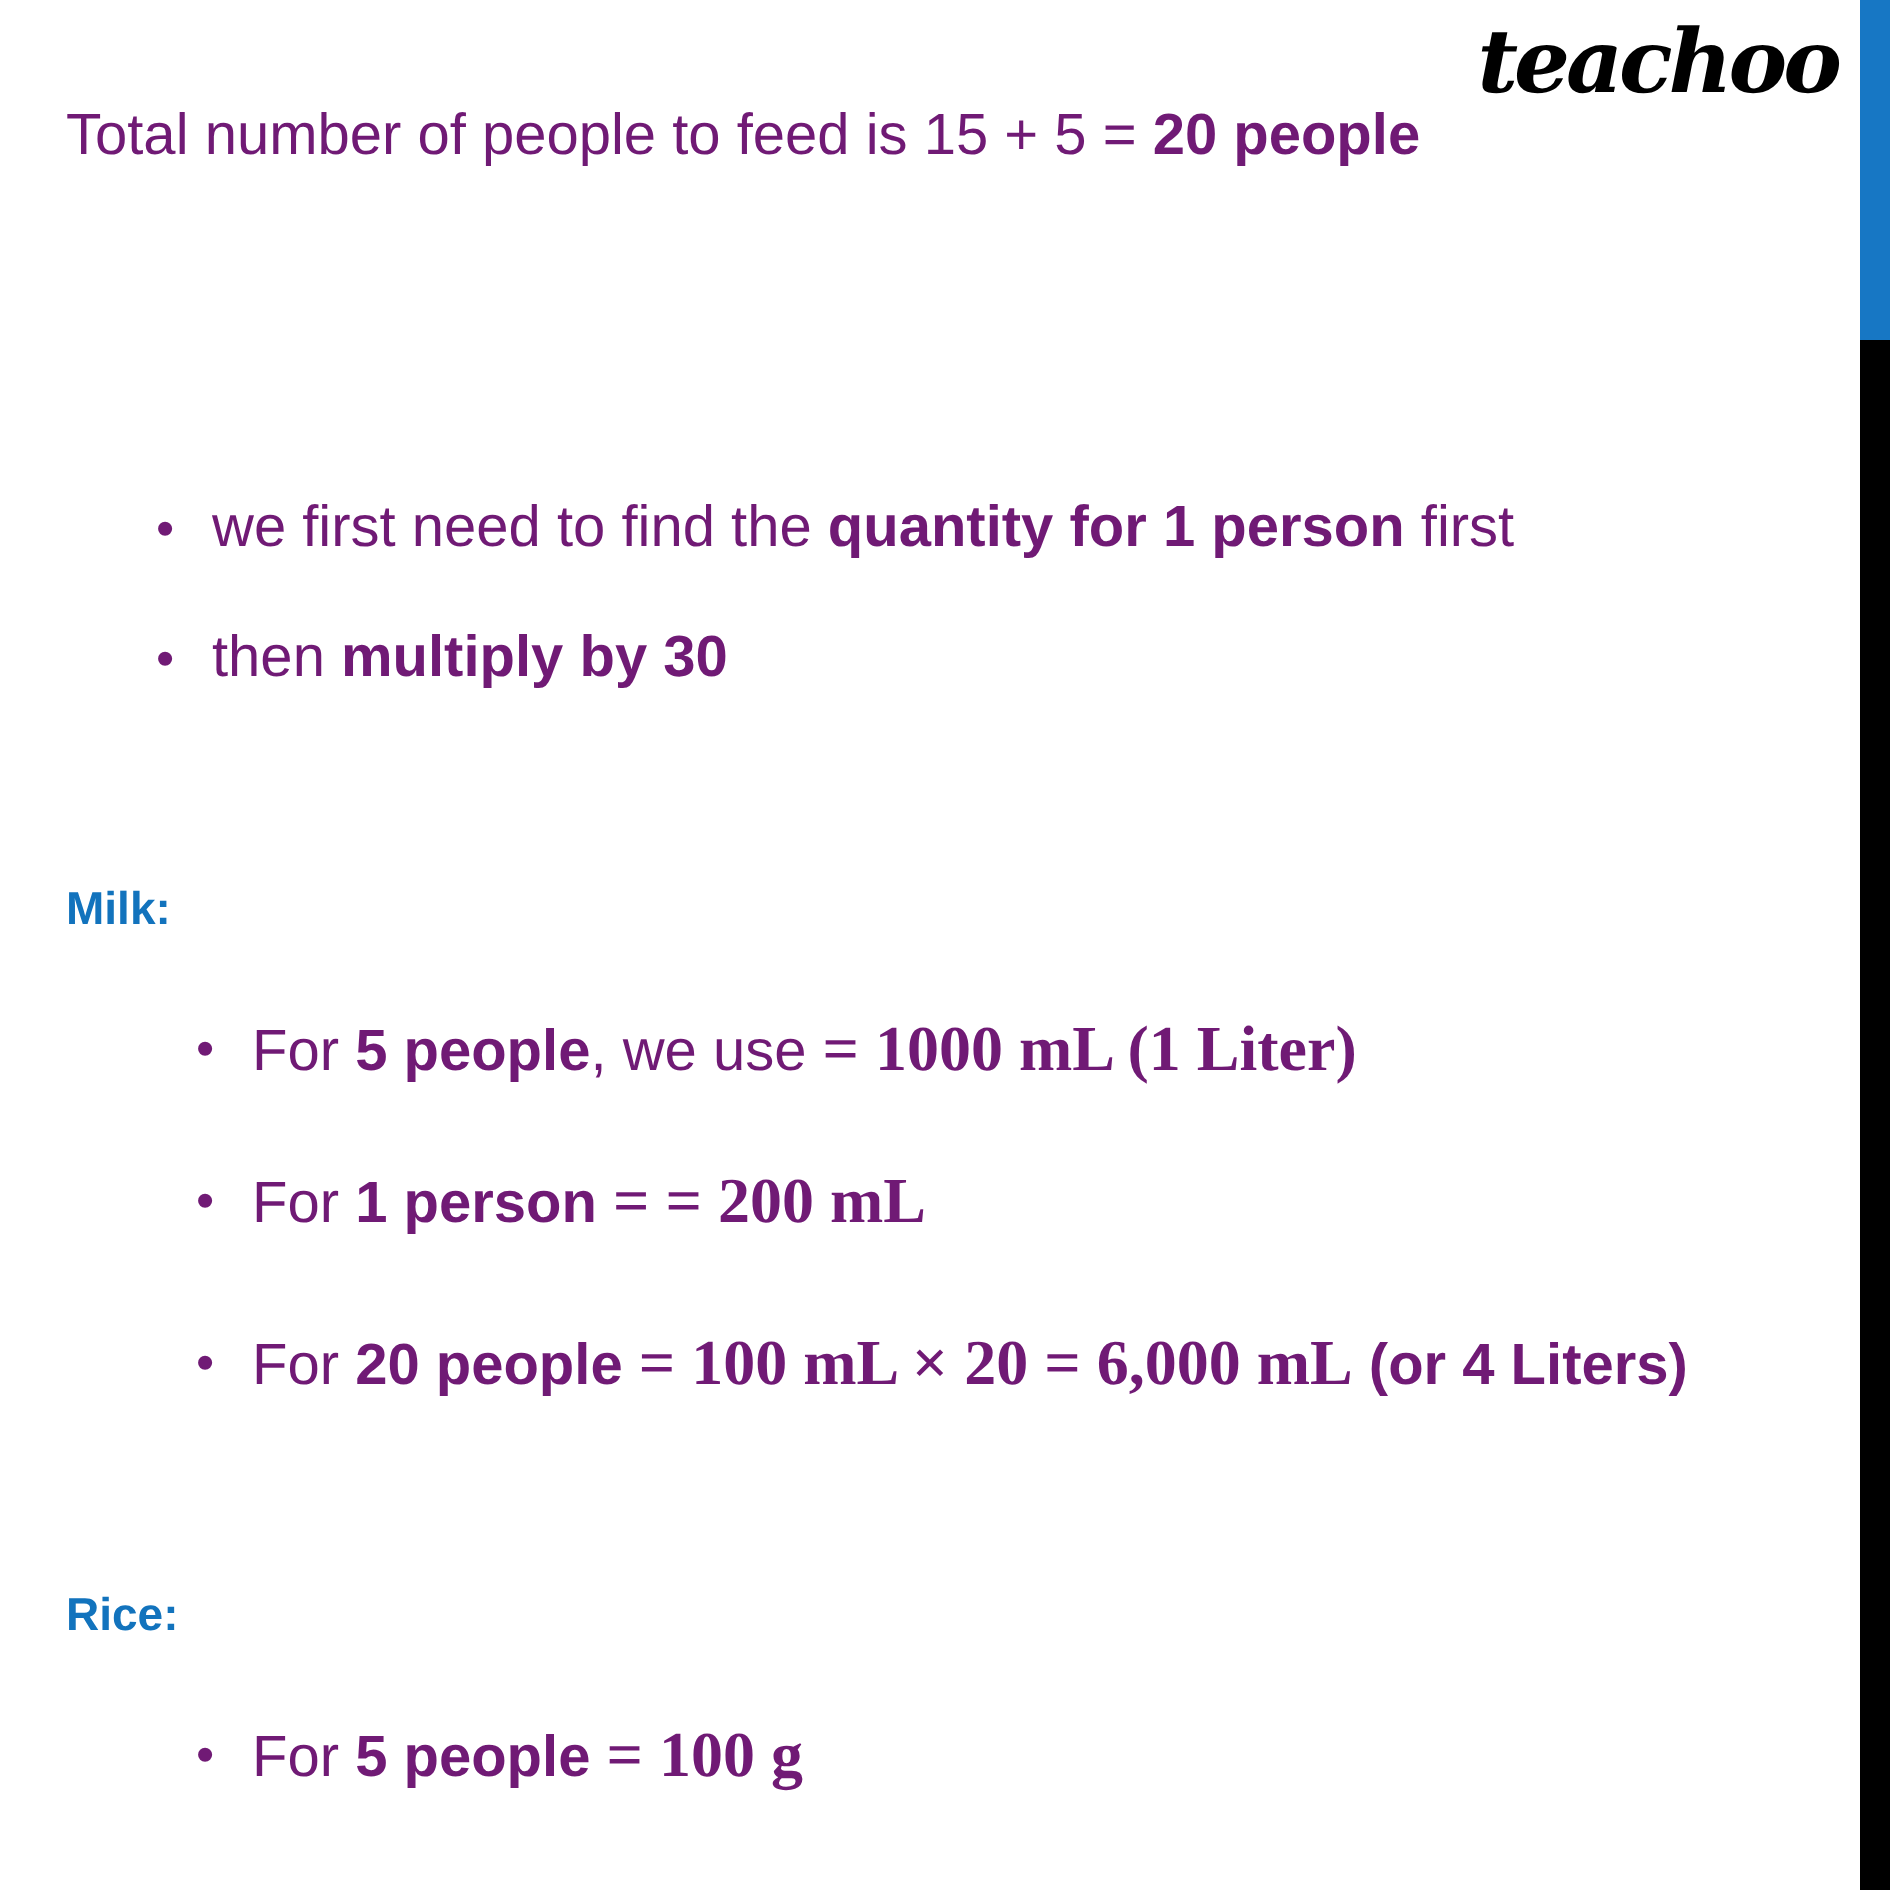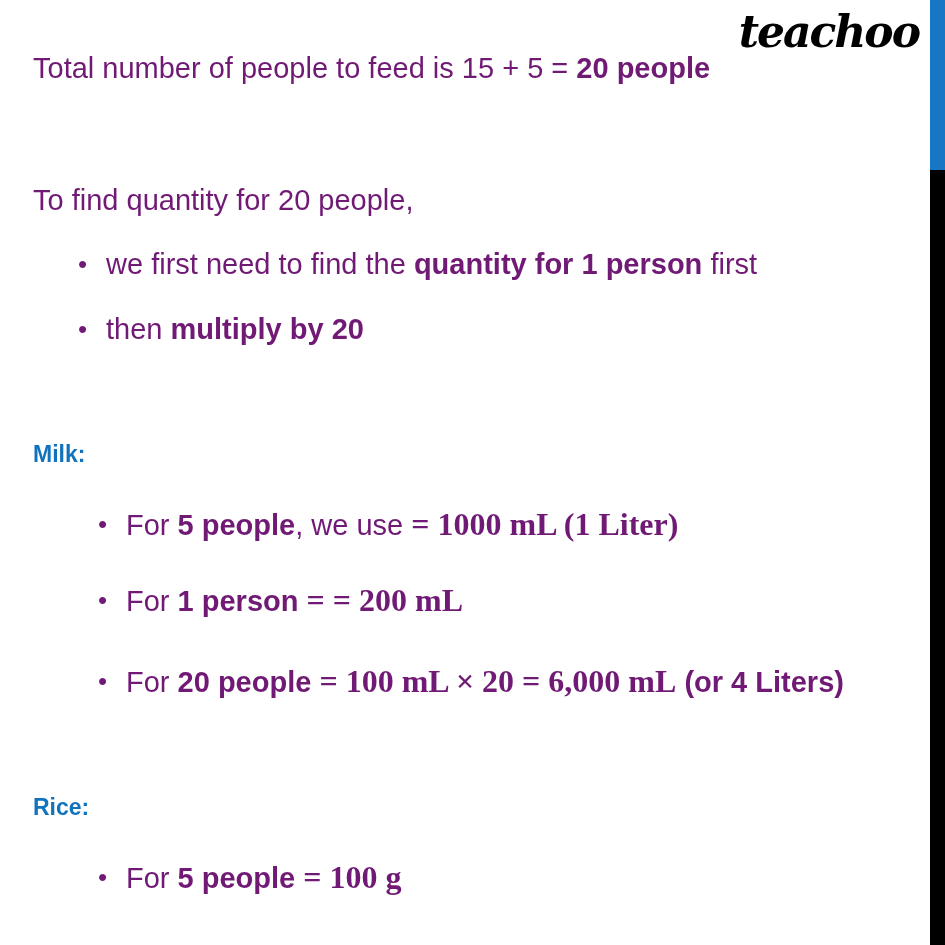--- a/index.html
+++ b/index.html
@@ -108,32 +108,29 @@
 
   <div class="edge-blue"></div>
   <div class="edge-black"></div>
 
   <div class="logo">teachoo</div>
 
   <div class="line pos-total">
     <span class="runs"><span class="r">Total number of people to feed is 15 + 5 = </span><span class="b">20 people</span></span>
   </div>
 
-  <div class="line pos-intro">
-    <span class="runs"><span class="r">To find quantity for 20 people,</span></span>
-  </div>
 
   <div class="line bullet pos-ib1">
     <span class="dot">•</span>
     <span class="runs"><span class="r">we first need to find the </span><span class="b">quantity for 1 person</span><span class="r"> first</span></span>
   </div>
 
   <div class="line bullet pos-ib2">
     <span class="dot">•</span>
-    <span class="runs"><span class="r">then </span><span class="b">multiply by 20</span></span>
+    <span class="runs"><span class="r">then </span><span class="b">multiply by 30</span></span>
   </div>
 
   <div class="line heading pos-milk-h">Milk:</div>
 
   <div class="line bullet pos-mb1">
     <span class="dot">•</span>
     <span class="runs"><span class="r">For </span><span class="b">5 people</span><span class="r">, we use </span><span class="m">= 1000 mL (1 Liter)</span></span>
   </div>
 
   <div class="line bullet pos-mb2">

